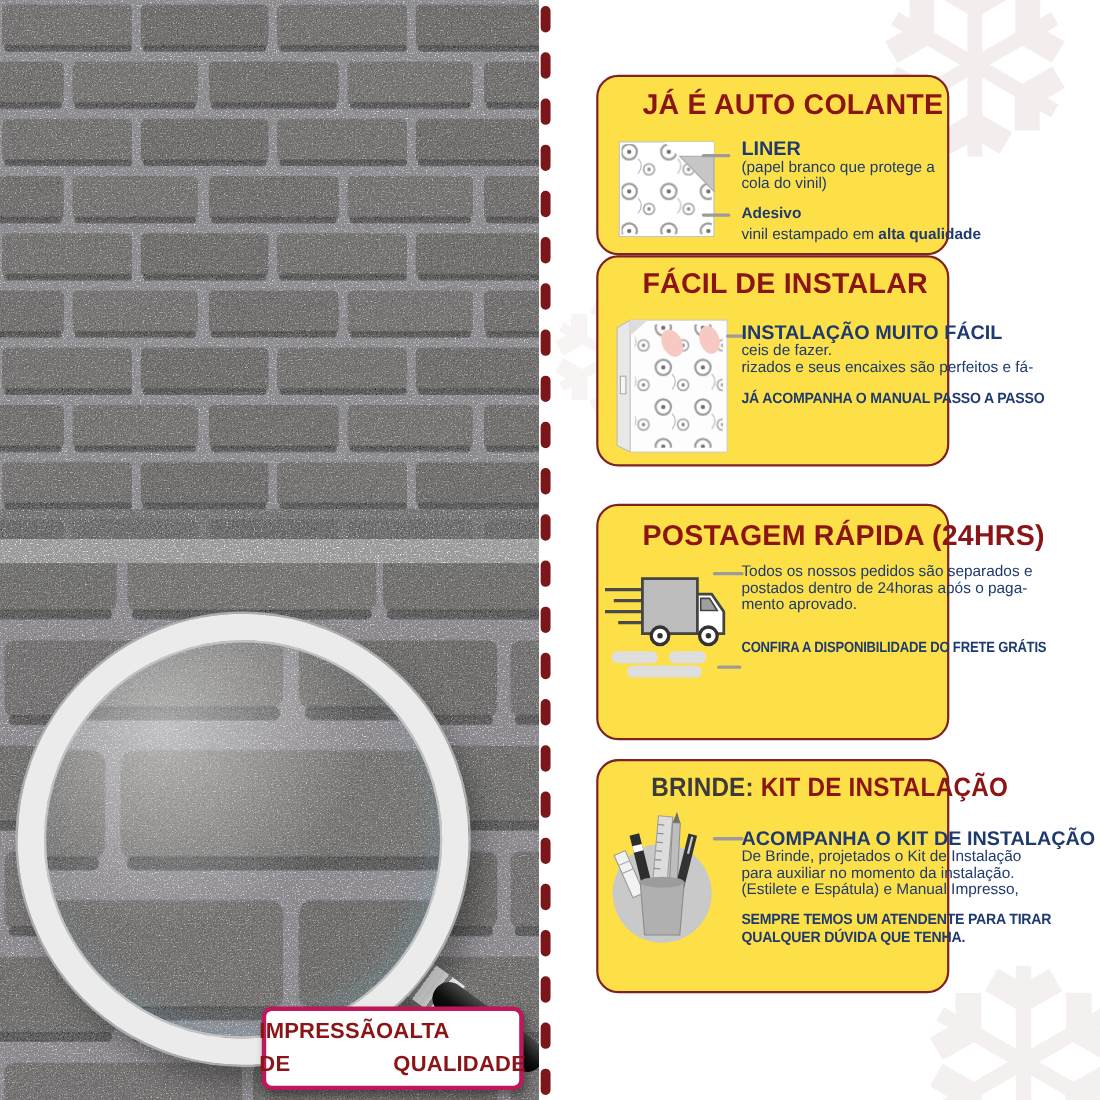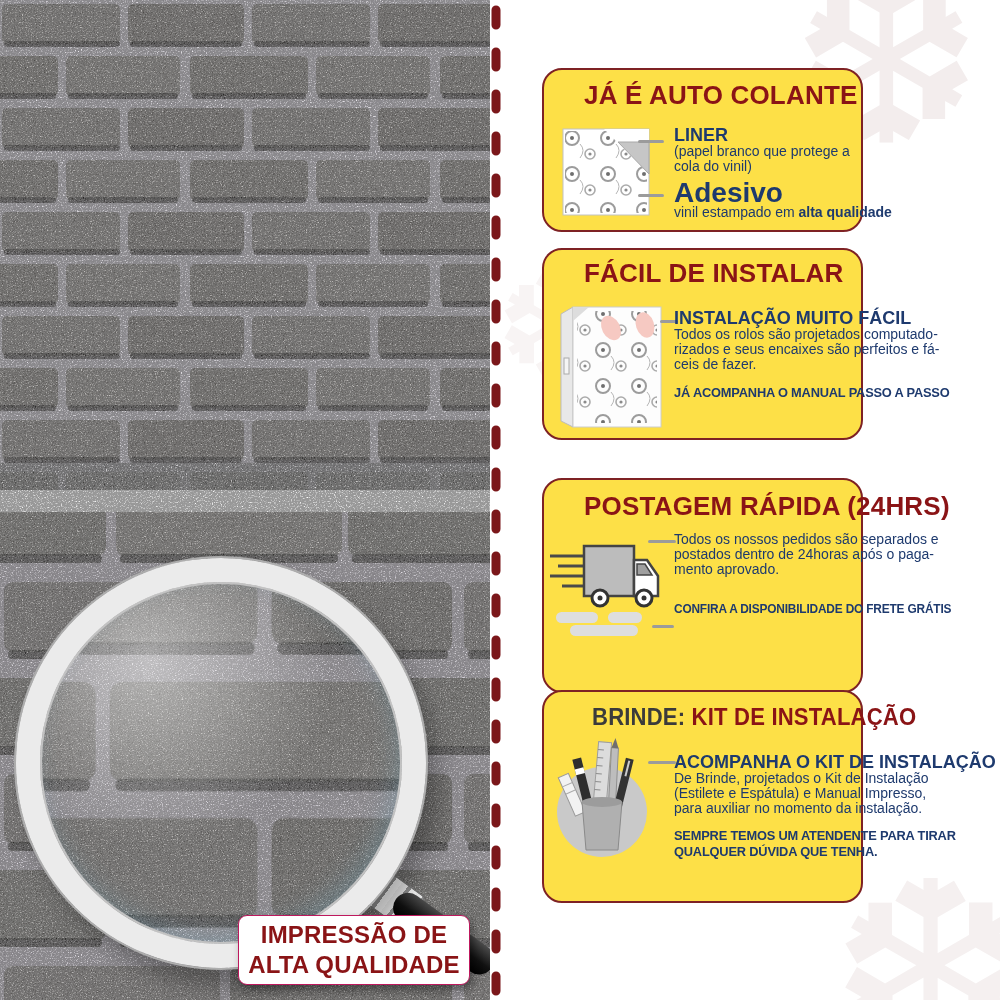--- a/index.html
+++ b/index.html
@@ -16,36 +16,36 @@
            transform:rotate(36deg);transform-origin:0 50%;z-index:2;border:1px solid #777;}
   .lens-ring{position:absolute;left:16px;top:558px;width:362px;height:362px;border-radius:50%;
              border:24px solid #ebebeb;z-index:3;
              box-shadow:0 0 0 2px #adadad, inset 0 0 0 2px #c2c2c2, 12px 18px 22px rgba(0,0,0,.30);}
   .lens-view{position:absolute;left:40px;top:582px;width:362px;height:362px;border-radius:50%;
              overflow:hidden;z-index:3;}
   .lens-view::after{content:"";position:absolute;inset:0;border-radius:50%;
              background:radial-gradient(circle at 30% 22%,rgba(255,255,255,.45),rgba(255,255,255,0) 48%);
              box-shadow:inset -6px -10px 22px rgba(110,170,195,.25);}
   .quality-label{position:absolute;left:238px;top:915px;width:230px;height:68px;z-index:4;
-             background:#fff;border:1px solid #be185d;border-radius:9px;
+             background:#fff;border:4px solid #be185d;border-radius:9px;
              box-shadow:3px 5px 9px rgba(0,0,0,.38);
-             display:flex;flex-direction:column;align-items:center;justify-content:center;
-             font-weight:bold;font-size:24px;line-height:30px;color:#8a1416;letter-spacing:.2px;}
+             display:flex;flex-direction:row;align-items:center;justify-content:center;
+             font-weight:bold;font-size:20px;line-height:30px;color:#8a1416;letter-spacing:.2px;}
   
   .divider-svg{position:absolute;left:489px;top:0;z-index:1;}
   
   .deco{position:absolute;color:#f3eded;z-index:0;user-select:none;}
   .deco1{left:790px;top:-70px;font-size:230px;}
   .deco2{left:830px;top:830px;font-size:240px;color:#f5f0f0;}
   .deco3{left:495px;top:240px;font-size:150px;color:#f8f4f4;}
   .card{position:absolute;left:542px;width:321px;box-sizing:border-box;background:#fde047;
         border:2px solid #7e2224;border-radius:20px;z-index:1;}
   .card1{top:68px;height:164px;}
-  .card2{top:248px;height:192px;}
-  .card3{top:478px;height:215px;text-decoration:underline;}
+  .card2{top:232px;height:192px;}
+  .card3{top:458px;height:215px;text-decoration:underline;}
   .card4{top:690px;height:213px;}
   .card h2{position:absolute;left:40px;top:10px;margin:0;font-size:26px;font-weight:bold;
            color:#8a1416;white-space:nowrap;letter-spacing:.2px;}
   .card2 h2{top:8px;}
   .card3 h2{top:11px;}
   .card4 h2{top:11px;left:48px;font-size:24px;transform:scaleX(.92);transform-origin:left top;}
   .t-dark{color:#3b3b3b;}
   .icon{position:absolute;}
   .ic1{left:18px;top:58px;}
   .ic2{left:13px;top:54px;}
@@ -54,21 +54,21 @@
   .conn{position:absolute;height:3px;background:#9b9b9b;border-radius:2px;}
   .c1a{left:94px;top:70px;width:26px;}
   .c1b{left:94px;top:124px;width:26px;}
   .c2a{left:116px;top:70px;width:18px;}
   .c3a{left:104px;top:60px;width:28px;}
   .c3b{left:108px;top:145px;width:22px;}
   .c4a{left:104px;top:69px;width:28px;}
   .tb{position:absolute;left:130px;color:#1e3a6e;font-size:14px;line-height:15px;white-space:nowrap;}
   .tb1{top:57px;}  .tb2{top:60px;}  .tb3{top:52px;}  .tb4{top:62px;}
   .hd{font-weight:bold;font-size:18px;line-height:17px;}
-  .t-adesivo{font-weight:bold;font-size:28px;line-height:24px;margin-top:7px;}
+  .t-adesivo{font-weight:bold;font-size:14px;line-height:24px;margin-top:7px;}
   .ft{font-weight:bold;font-size:13.5px;line-height:15.5px;letter-spacing:-.2px;}
   .mt13{margin-top:13px;} .mt24{margin-top:24px;} .mt12{margin-top:12px;}
   .sq88{transform:scaleX(.88);transform-origin:left top;}
   .sq95{transform:scaleX(.95);transform-origin:left top;}
 </style>
 </head>
 <body>
 
 <div class="stage">
 
@@ -185,23 +185,22 @@
       <rect x="7" y="54" width="5" height="16" fill="#f5f5f5" stroke="#aaaaaa"></rect>
       <rect x="16" y="3" width="88" height="120" fill="#fdfdfd" stroke="#cccccc"></rect>
       <rect x="20" y="7" width="80" height="112" fill="url(#flor)"></rect>
       <polygon points="16,3 32,3 16,17" fill="#dddddd"></polygon>
       <ellipse cx="54" cy="24" rx="9" ry="13" fill="#f6c9c2" transform="rotate(-28 54 24)"></ellipse>
       <ellipse cx="88" cy="21" rx="9" ry="13" fill="#f6c9c2" transform="rotate(-18 88 21)"></ellipse>
     </svg>
     <div class="conn c2a"></div>
     <div class="tb tb2">
       <div class="hd">INSTALAÇÃO MUITO FÁCIL</div>
-      <div>Todos os rolos são projetados computado-</div>
+      <div>ceis de fazer.</div>
       <div>rizados e seus encaixes são perfeitos e fá-</div>
-      <div>ceis de fazer.</div>
       <div class="ft mt13 sq95">JÁ ACOMPANHA O MANUAL PASSO A PASSO</div>
     </div>
   </section>
 
   <section class="card card3">
     <h2>POSTAGEM RÁPIDA (24HRS)</h2>
     <svg class="icon ic3" width="114" height="102">
       <line x1="0" y1="20" x2="34" y2="20" stroke="#4a4a4a" stroke-width="3"></line>
       <line x1="8" y1="30" x2="34" y2="30" stroke="#4a4a4a" stroke-width="3"></line>
       <line x1="0" y1="40" x2="34" y2="40" stroke="#4a4a4a" stroke-width="3"></line>
@@ -257,20 +256,20 @@
           <rect x="68" y="26" width="8" height="50" fill="#333333"></rect>
           <line x1="72" y1="28" x2="72" y2="44" stroke="#cccccc" stroke-width="2"></line>
         </g>
       <path d="M30,70 h40 l-4,48 h-32 z" fill="#b0b0b0" stroke="#8a8a8a"></path>
       <ellipse cx="50" cy="70" rx="20" ry="5" fill="#9c9c9c"></ellipse>
     </svg>
     <div class="conn c4a"></div>
     <div class="tb tb4">
       <div class="hd">ACOMPANHA O KIT DE INSTALAÇÃO</div>
       <div>De Brinde, projetados o Kit de Instalação</div>
+      <div>para auxiliar no momento da instalação.</div>
       <div>(Estilete e Espátula) e Manual Impresso,</div>
-      <div>para auxiliar no momento da instalação.</div>
       <div class="ft mt12 sq95">SEMPRE TEMOS UM ATENDENTE PARA TIRAR</div>
       <div class="ft sq95">QUALQUER DÚVIDA QUE TENHA.</div>
     </div>
   </section>
 
 </div>
 
 </body></html>

